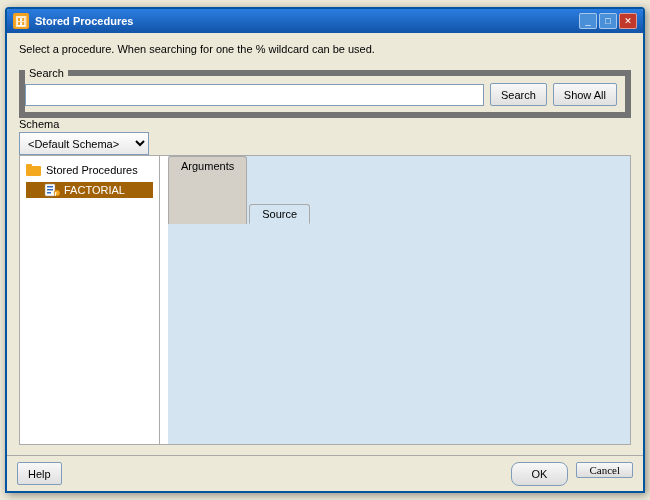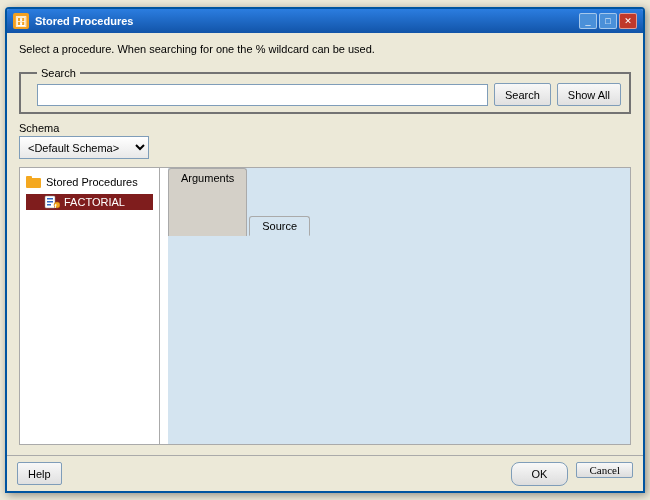--- a/index.html
+++ b/index.html
@@ -83,21 +83,20 @@
 
     .title-btn.close {
       background: #c0392b;
     }
 
     .window-body {
       flex: 1;
       padding: 10px 12px;
       display: flex;
       flex-direction: column;
-      gap: 8px;
       justify-content: center;
     }
 
     .description {
       font-size: 11px;
       color: #000;
     }
 
     .search-row {
       display: flex;
@@ -185,21 +184,21 @@
     .tree-item {
       display: flex;
       align-items: center;
       gap: 4px;
       padding: 1px 2px 1px 18px;
       font-size: 11px;
       cursor: pointer;
     }
 
     .tree-item.selected {
-      background: #7f1d1d;
+      background: #a16207;
       color: white;
     }
 
     .proc-icon {
       width: 16px;
       height: 14px;
       position: relative;
       flex-shrink: 0;
     }
 
@@ -305,23 +304,23 @@
       padding: 0 12px;
       font-size: 11px;
       font-family: Liberation Serif, serif;
       border: 1px solid #7f9db9;
       background: linear-gradient(to bottom, #f8f8f8, #ddd);
       cursor: pointer;
       border-radius: 2px;
     }
 
     .search-fieldset {
-      border: 2px solid #737373;
-      padding: 4px 8px 6px 16px;
-      margin-top: 4px;
+      border: 6px solid #737373;
+      padding: 4px 8px 6px 0;
+      margin-top: 12px;
     }
 
     .search-fieldset legend {
       font-size: 11px;
       padding: 0 4px;
       color: #000;
     }
   </style>
 </head>
 <body>

